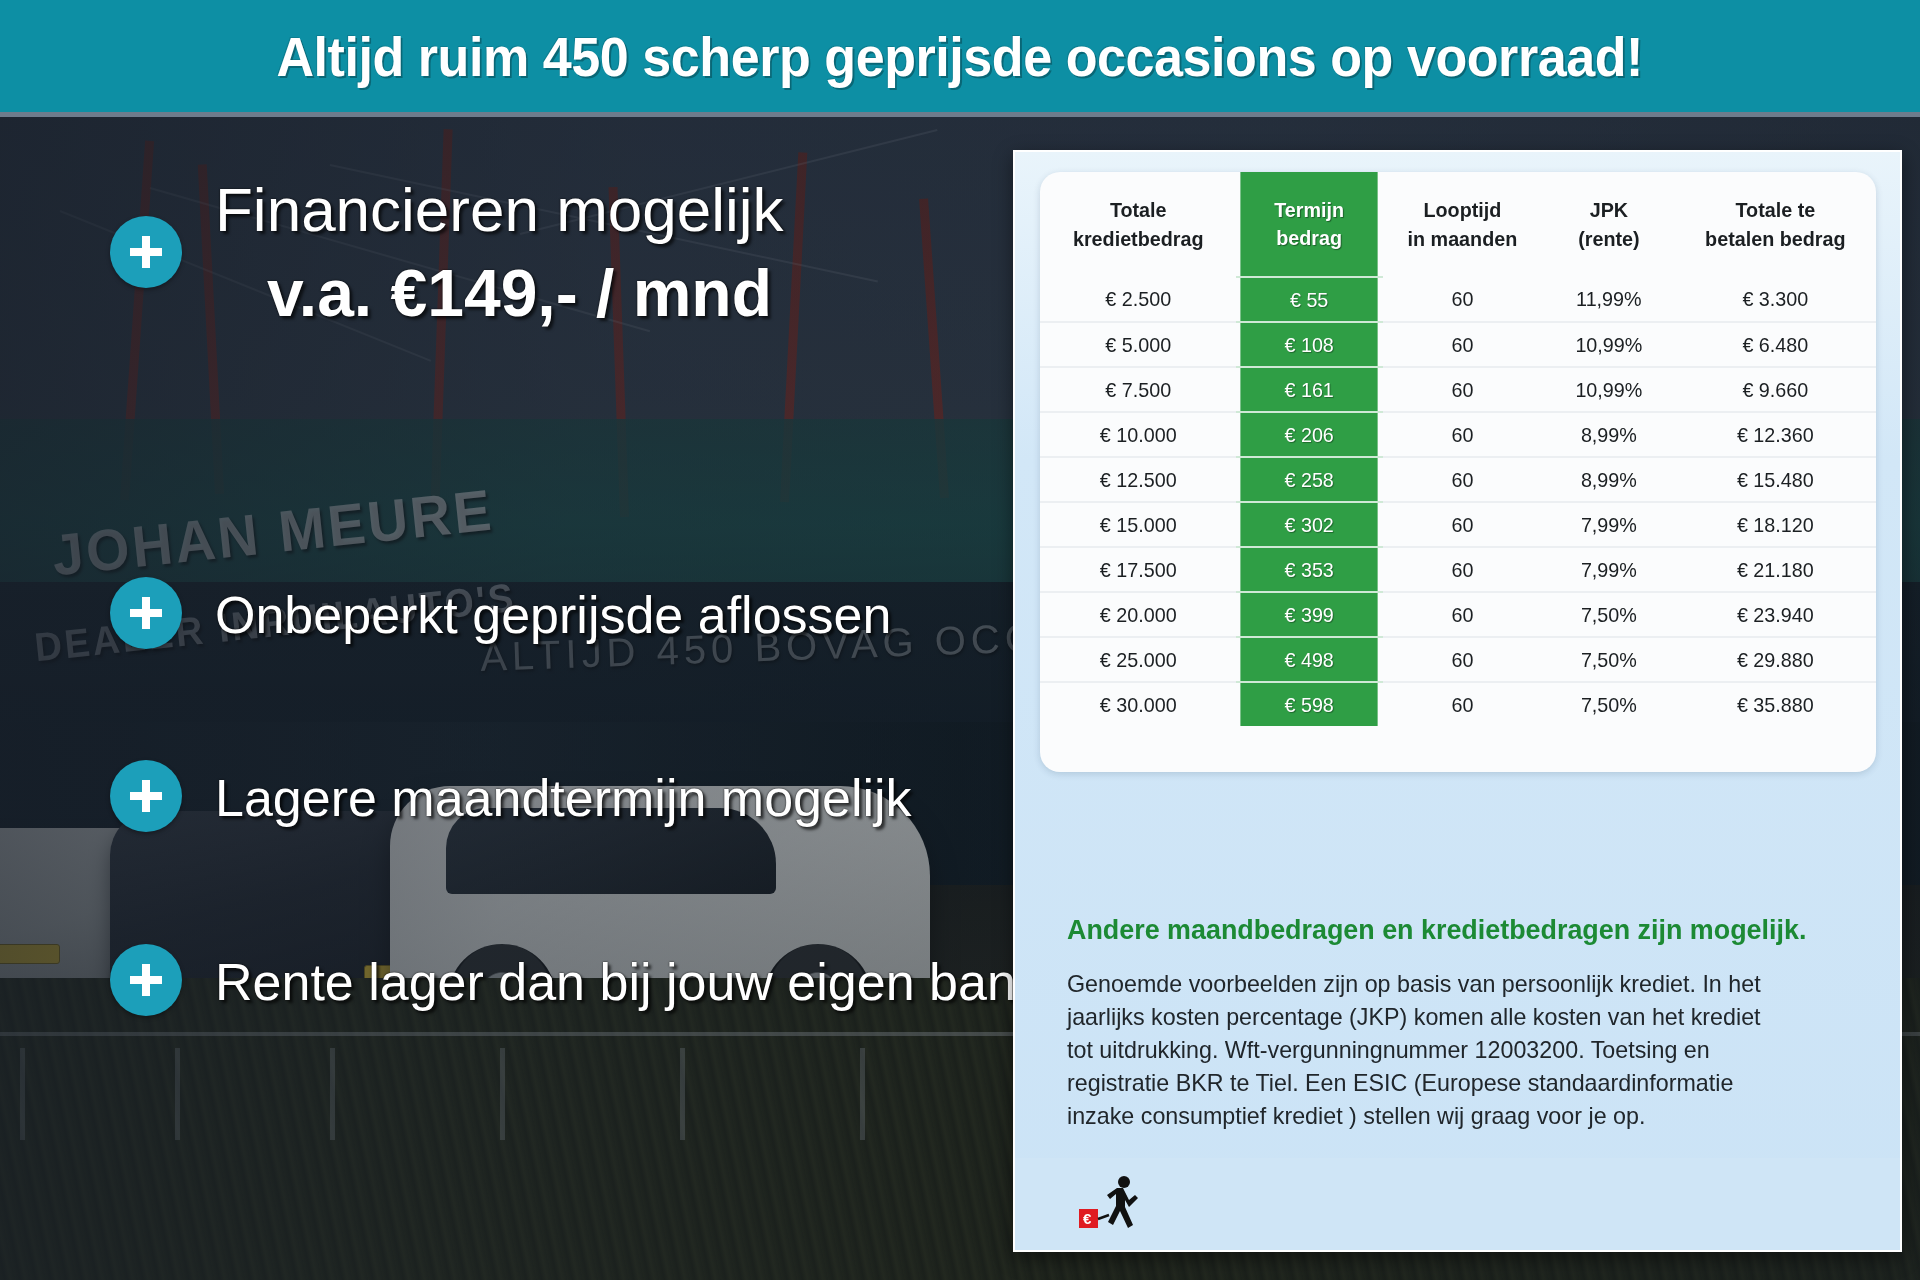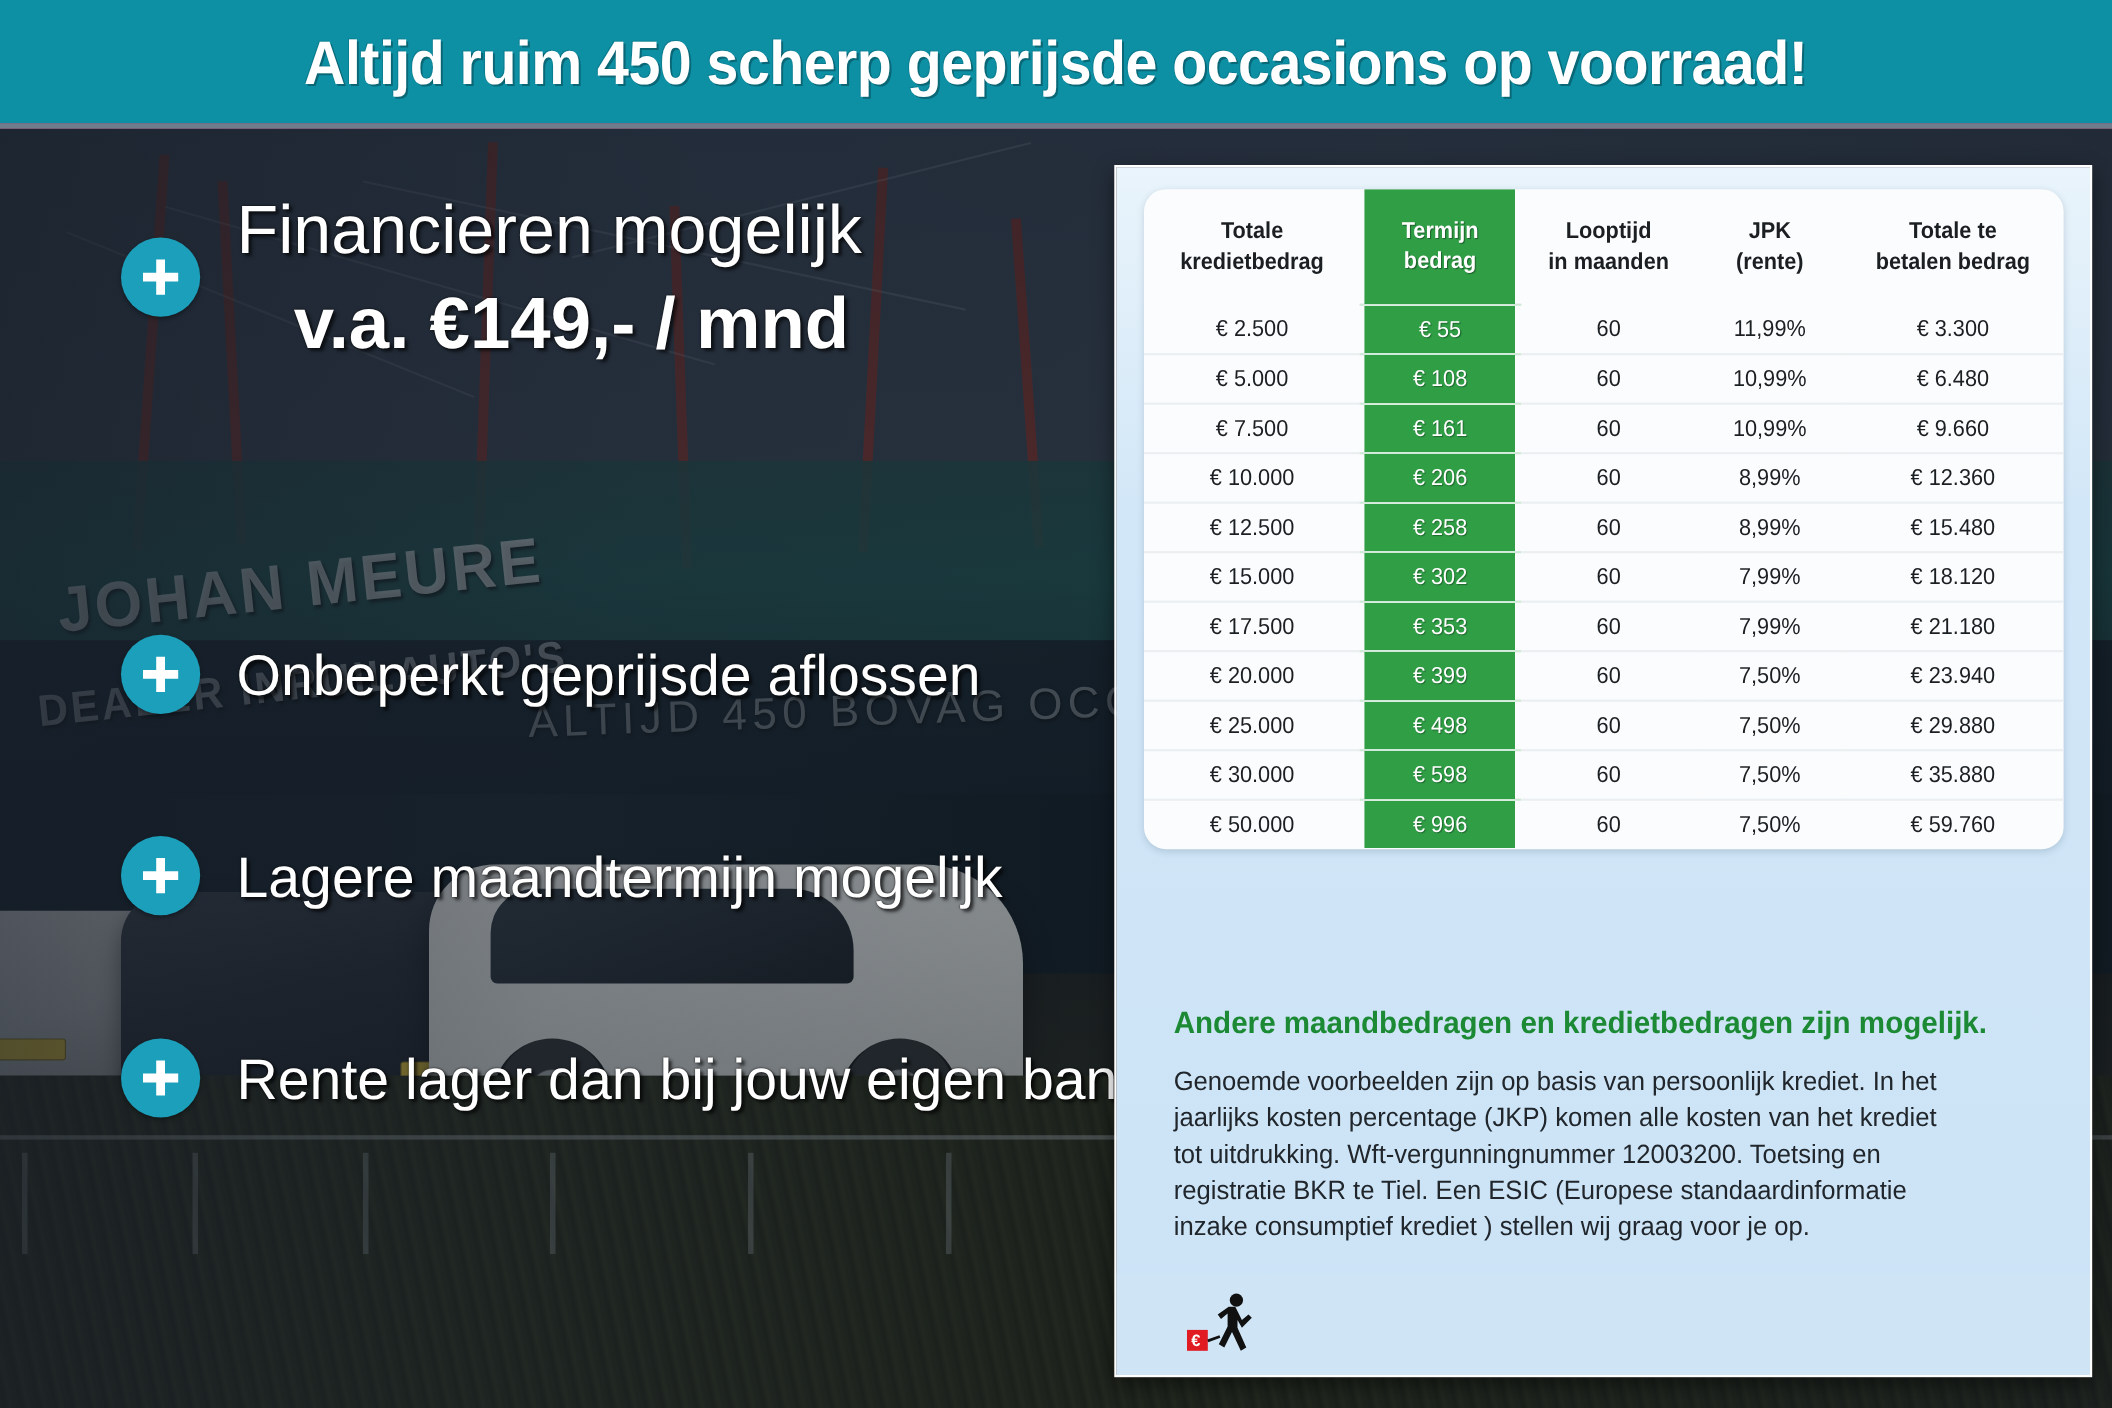--- a/index.html
+++ b/index.html
@@ -11,21 +11,21 @@
     width: 1920px;
     height: 1280px;
     overflow: hidden;
     font-family: "Liberation Sans", sans-serif;
   }
   .stage {
     position: relative;
     width: 1920px;
     height: 1280px;
     overflow: hidden;
-    background: #be185d;
+    background: #15803d;
   }
 
   
   .banner {
     position: absolute;
     left: 0; top: 0;
     width: 1920px;
     height: 112px;
     background: #0D8FA4;
     display: flex;
@@ -562,27 +562,20 @@
               <td>7,50%</td>
               <td>€ 29.880</td>
             </tr>
             <tr>
               <td>€ 30.000</td>
               <td class="green-cell">€ 598</td>
               <td>60</td>
               <td>7,50%</td>
               <td>€ 35.880</td>
             </tr>
-            <tr>
-              <td>€ 50.000</td>
-              <td class="green-cell">€ 996</td>
-              <td>60</td>
-              <td>7,50%</td>
-              <td>€ 59.760</td>
-            </tr>
           </tbody>
       </table>
     </div>
 
     <div class="note-title">Andere maandbedragen en kredietbedragen zijn mogelijk.</div>
     <div class="note-body">Genoemde voorbeelden zijn op basis van persoonlijk krediet. In het jaarlijks kosten percentage (JKP) komen alle kosten van het krediet tot uitdrukking. Wft-vergunningnummer 12003200. Toetsing en registratie BKR te Tiel. Een ESIC (Europese standaardinformatie inzake consumptief krediet ) stellen wij graag voor je op.</div>
 
     <div class="warn-strip">
       <span class="afm-logo">
         <svg width="62" height="58" viewBox="0 0 62 58" aria-hidden="true">

